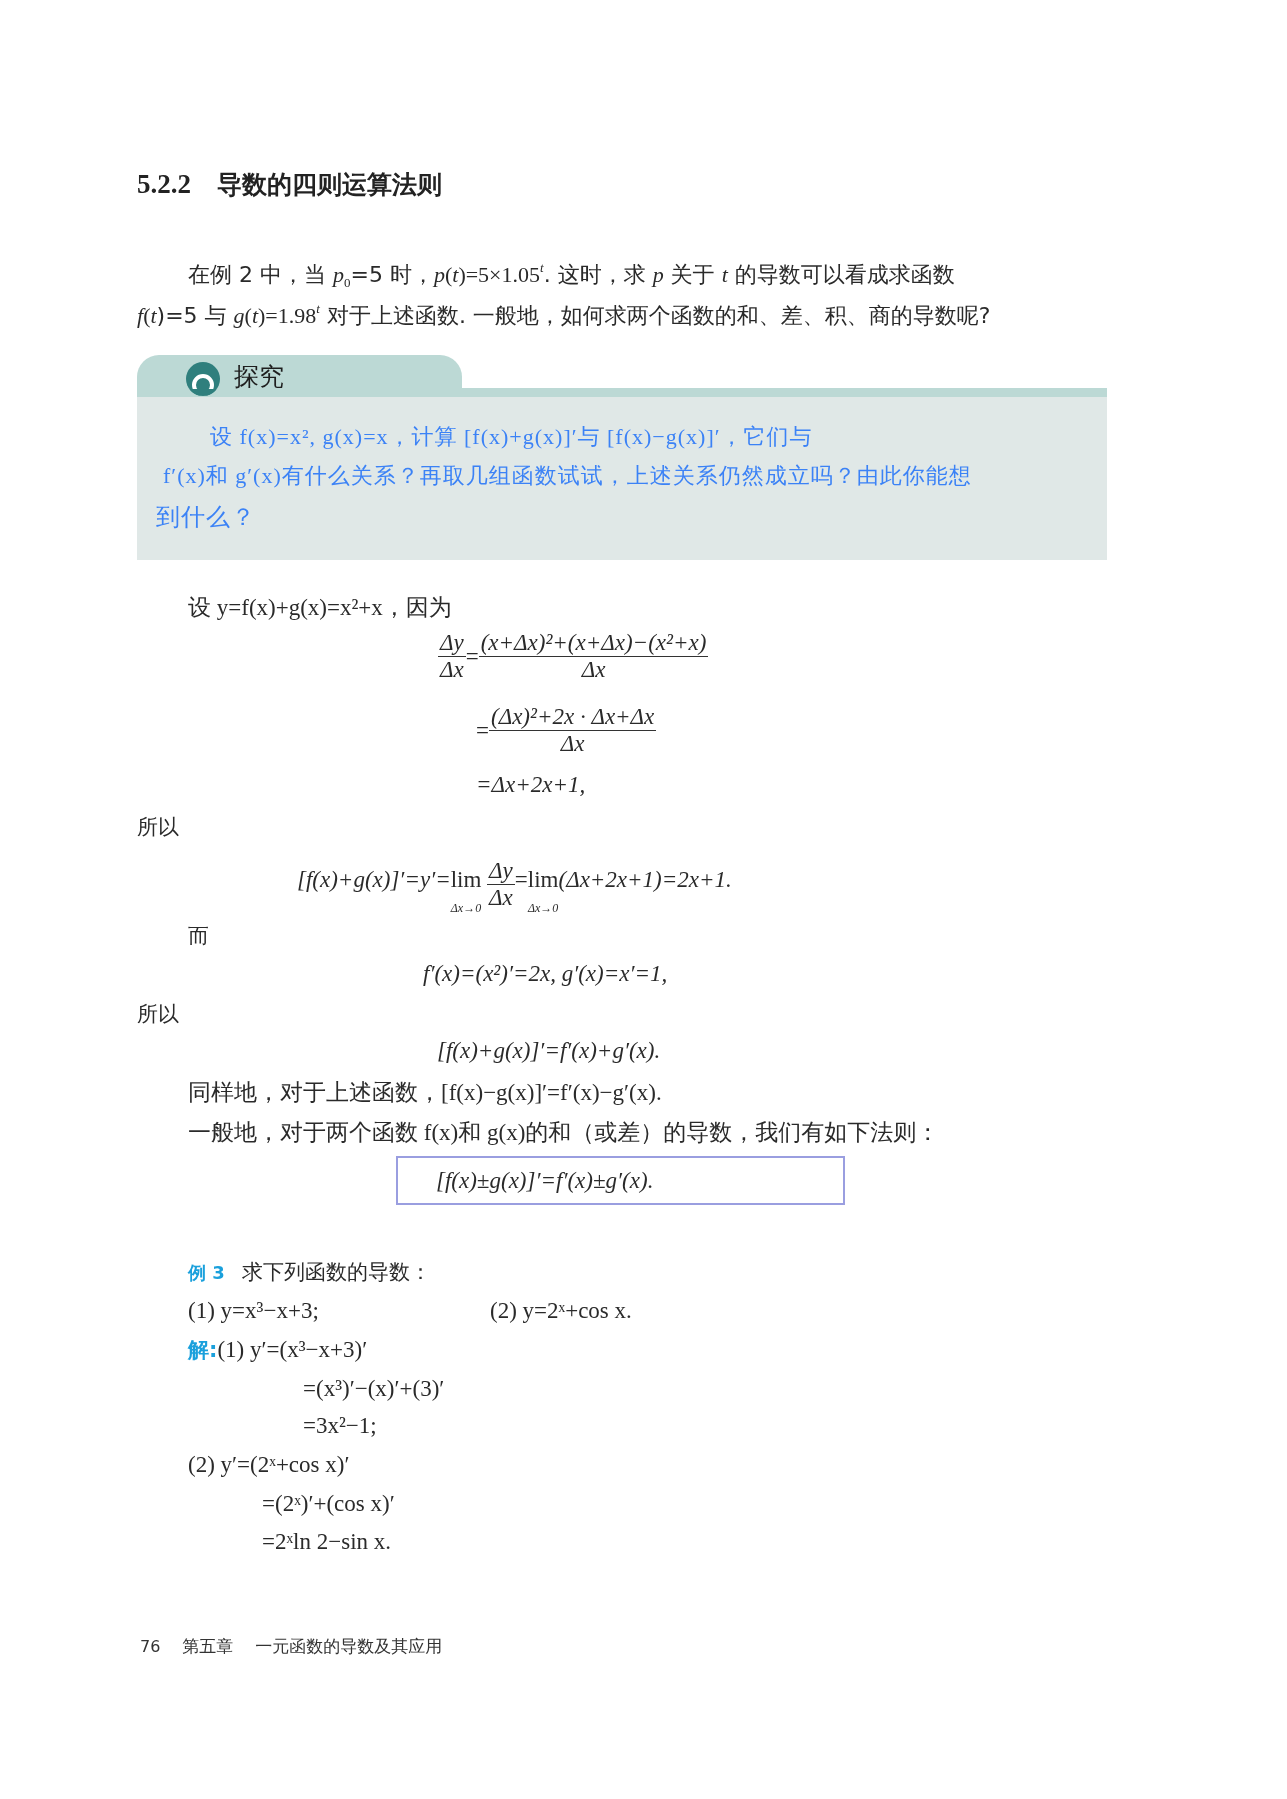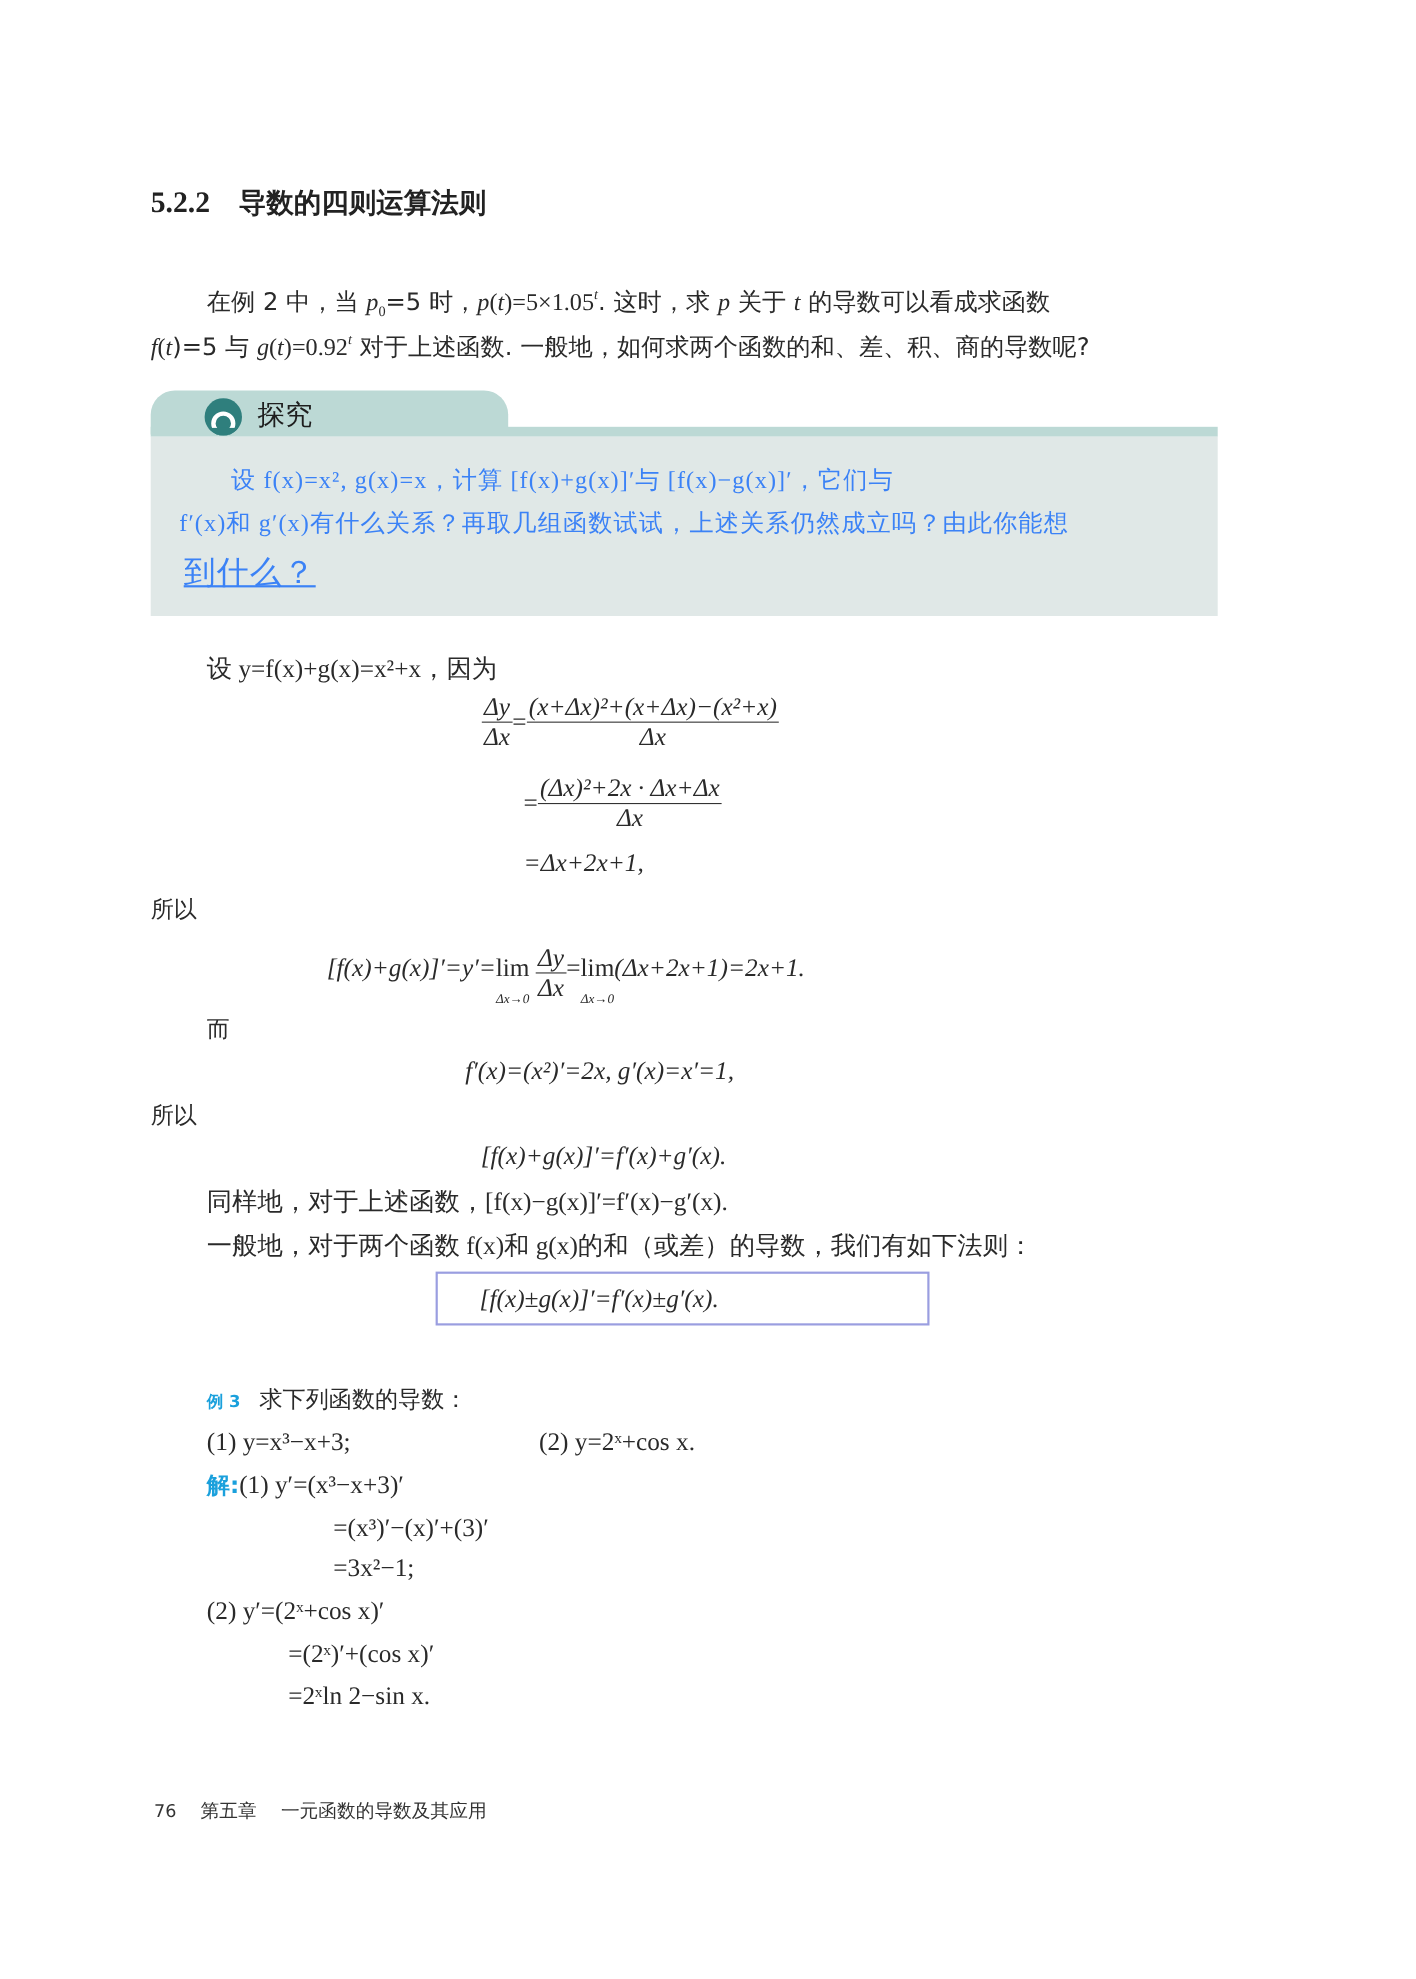--- a/index.html
+++ b/index.html
@@ -59,34 +59,34 @@
 <body>
 
 <div class="abs title" style="left:137px; top:168px;">
   <span class="num">5.2.2</span><span>导数的四则运算法则</span>
 </div>
 
 <div class="abs body-text m" style="left:188px; top:232px; font-size:22px;">
   <span class="cn">在例 2 中，当 </span><span class="i">p</span><sub style="font-size:13px">0</sub><span class="cn">=5 时，</span><span class="i">p</span><span>(</span><span class="i">t</span><span>)=5×1.05</span><sup class="i">t</sup><span class="cn">. 这时，求 </span><span class="i">p</span><span class="cn"> 关于 </span><span class="i">t</span><span class="cn"> 的导数可以看成求函数</span>
 </div>
 <div class="abs body-text m" style="left:137px; top:273px; font-size:22px;">
-  <span class="i">f</span><span>(</span><span class="i">t</span><span class="cn">)=5 与 </span><span class="i">g</span><span>(</span><span class="i">t</span><span>)=0.92</span><sup class="i">t</sup><span class="cn"> 对于上述函数. 一般地，如何求两个函数的和、差、积、商的导数呢?</span>
+  <span class="i">f</span><span>(</span><span class="i">t</span><span class="cn">)=5 与 </span><span class="i">g</span><span>(</span><span class="i">t</span><span>)=1.98</span><sup class="i">t</sup><span class="cn"> 对于上述函数. 一般地，如何求两个函数的和、差、积、商的导数呢?</span>
 </div>
 
 <div class="explore-tab"></div>
 <div class="explore-band"></div>
 <div class="explore-body"></div>
 <div class="explore-icon">
     <div class="arc"></div>
     <div class="cut"></div>
   </div>
 <div class="abs explore-title" style="left:234px; top:360px;">探究</div>
 <div class="abs box-text m" style="left:210px; top:422px; font-size:22px;">设 f(x)=x², g(x)=x，计算 [f(x)+g(x)]′与 [f(x)−g(x)]′，它们与</div>
 <div class="abs box-text m" style="left:163px; top:461px; font-size:22px;">f′(x)和 g′(x)有什么关系？再取几组函数试试，上述关系仍然成立吗？由此你能想</div>
-<div class="abs box-text m" style="left:167px; top:501px; font-size:29px;text-decoration:underline;">到什么？</div>
+<div class="abs box-text m" style="left:156px; top:501px; font-size:24px;">到什么？</div>
 
 <div class="abs m" style="left:188px; top:592px;">设 y=f(x)+g(x)=x²+x，因为</div>
 
 <div class="abs m" style="left:438px; top:630px;">
   <span class="frac"><span class="num i">Δy</span><span class="den i">Δx</span></span><span style="vertical-align:middle">=</span><span class="frac"><span class="num i">(x+Δx)²+(x+Δx)−(x²+x)</span><span class="den i">Δx</span></span>
 </div>
 <div class="abs m" style="left:476px; top:704px;">
   <span style="vertical-align:middle">=</span><span class="frac"><span class="num i">(Δx)²+2x · Δx+Δx</span><span class="den i">Δx</span></span>
 </div>
 <div class="abs m i" style="left:476px; top:772px;">=Δx+2x+1,</div>
@@ -102,21 +102,21 @@
 <div class="abs m i" style="left:423px; top:961px;">f′(x)=(x²)′=2x, g′(x)=x′=1,</div>
 <div class="abs m cn" style="left:137px; top:1000px; font-size:21px;">所以</div>
 <div class="abs m i" style="left:437px; top:1038px;">[f(x)+g(x)]′=f′(x)+g′(x).</div>
 <div class="abs m" style="left:188px; top:1077px;">同样地，对于上述函数，[f(x)−g(x)]′=f′(x)−g′(x).</div>
 <div class="abs m" style="left:188px; top:1117px;">一般地，对于两个函数 f(x)和 g(x)的和（或差）的导数，我们有如下法则：</div>
 
 <div class="rule-box"></div>
 <div class="abs m i" style="left:436px; top:1168px;">[f(x)±g(x)]′=f′(x)±g′(x).</div>
 
 <div class="abs m" style="left:188px; top:1258px;">
-  <span class="blue" style="font-size:15px;">例 3</span>&nbsp;&nbsp;&nbsp;<span class="cn" style="font-size:21px;">求下列函数的导数：</span>
+  <span class="blue" style="font-size:18px;">例 3</span>&nbsp;&nbsp;&nbsp;<span class="cn" style="font-size:21px;">求下列函数的导数：</span>
 </div>
 <div class="abs m" style="left:188px; top:1298px;">(1)  y=x³−x+3;</div>
 <div class="abs m" style="left:490px; top:1298px;">(2)  y=2ˣ+cos x.</div>
 
 <div class="abs m" style="left:188px; top:1336px;">
   <span class="blue" style="font-size:21px;">解:</span><span>(1)  y′=(x³−x+3)′</span>
 </div>
 <div class="abs m" style="left:303px; top:1376px;">=(x³)′−(x)′+(3)′</div>
 <div class="abs m" style="left:303px; top:1413px;">=3x²−1;</div>
 <div class="abs m" style="left:188px; top:1452px;">(2)  y′=(2ˣ+cos x)′</div>

